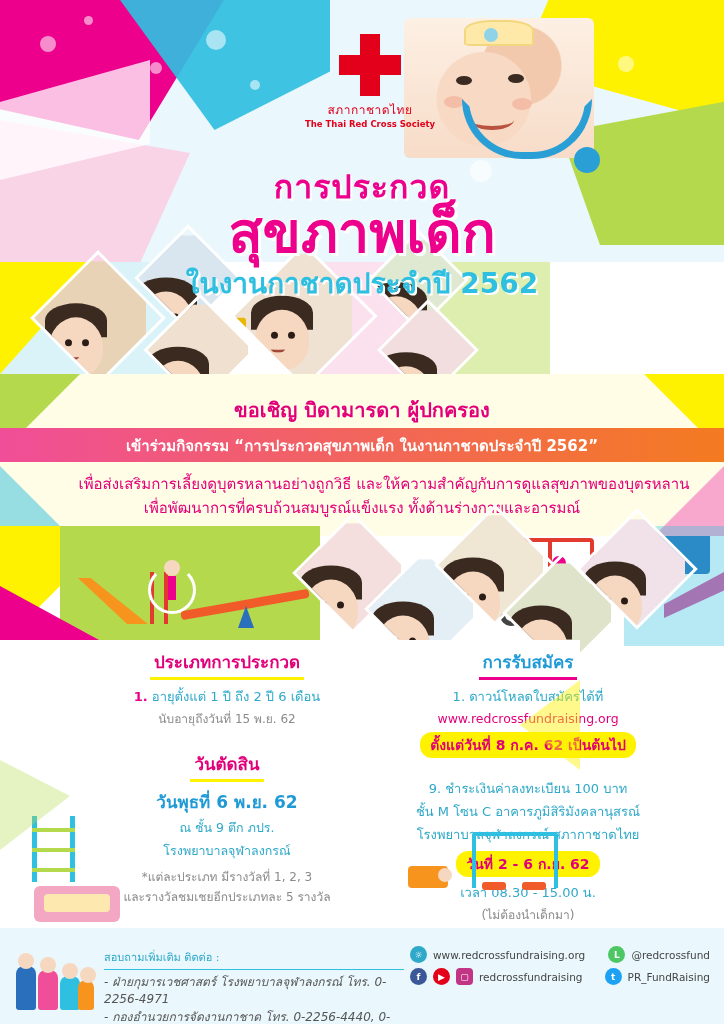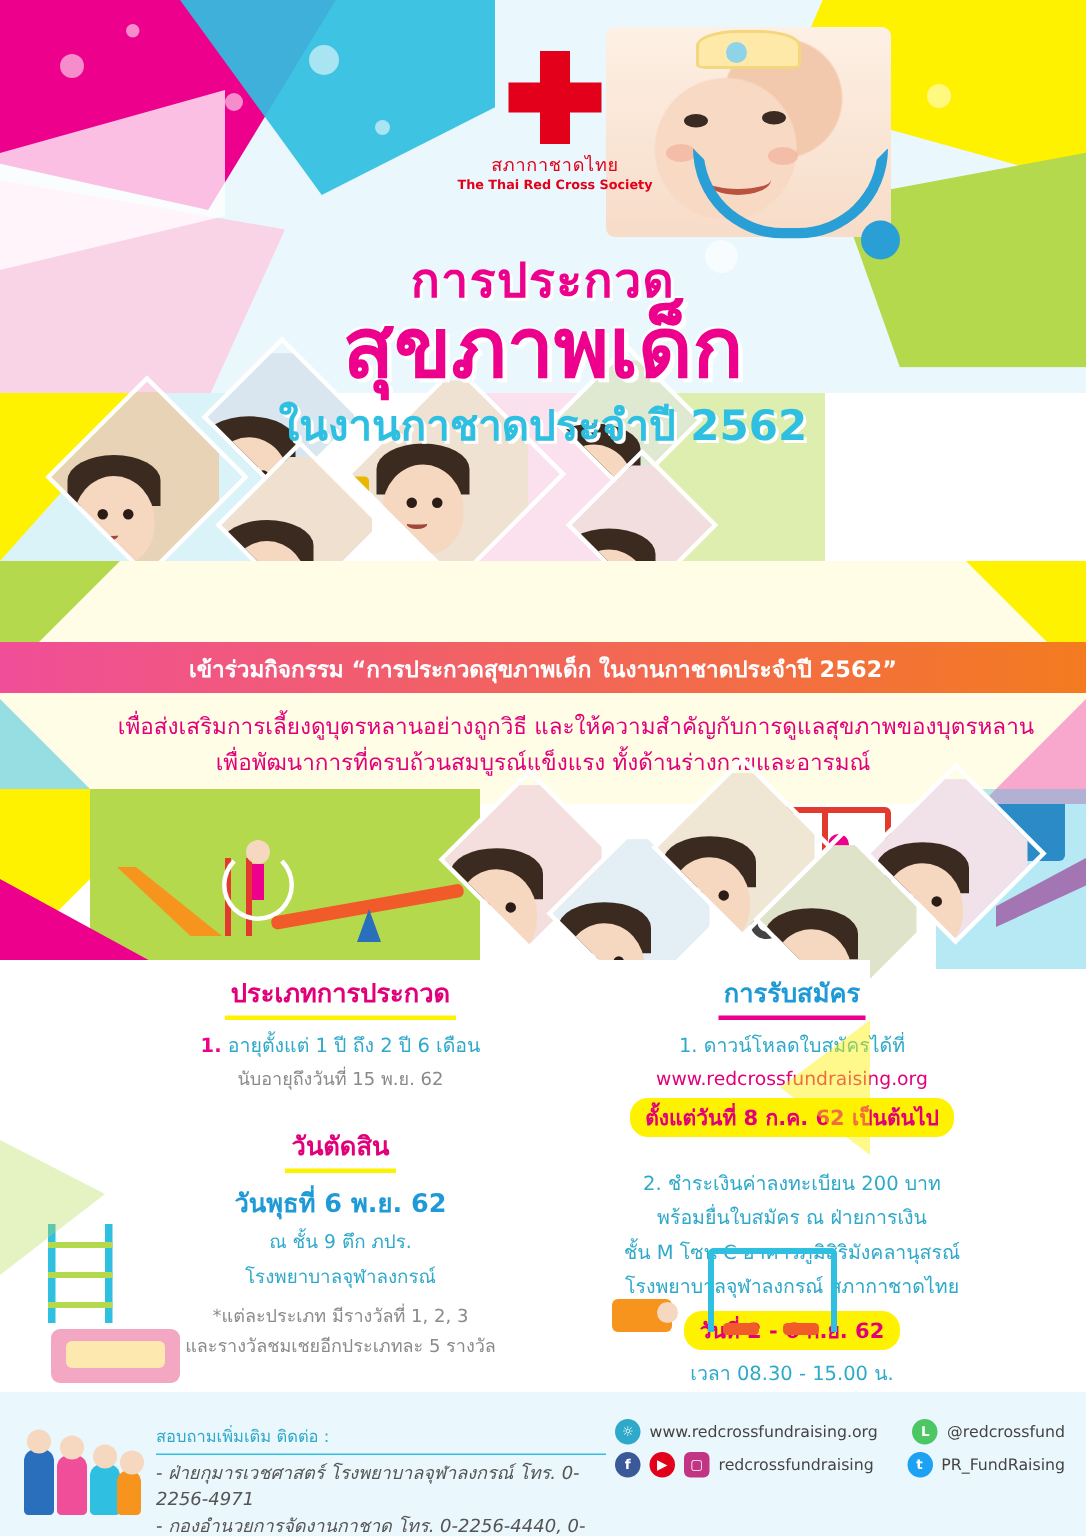--- a/index.html
+++ b/index.html
@@ -308,20 +308,21 @@
       <div class="pg-ball" style="left:72px;top:64px;background:#b4d94c;"></div>
     </div>
   </div>
 
   <div class="invite">
     <div class="inv-left-tri"></div>
     <div class="inv-right-tri"></div>
     <div class="inv-left-b"></div>
     <div class="inv-right-b"></div>
     <div class="band-pink"></div>
+    <div class="inv-title">ขอเชิญ  บิดามารดา  ผู้ปกครอง</div>
     <div class="inv-band-text">เข้าร่วมกิจกรรม  “การประกวดสุขภาพเด็ก  ในงานกาชาดประจำปี 2562”</div>
     <div class="inv-p1">เพื่อส่งเสริมการเลี้ยงดูบุตรหลานอย่างถูกวิธี  และให้ความสำคัญกับการดูแลสุขภาพของบุตรหลาน</div>
     <div class="inv-p2">เพื่อพัฒนาการที่ครบถ้วนสมบูรณ์แข็งแรง  ทั้งด้านร่างกายและอารมณ์</div>
   </div>
 
   <div class="row2">
     <div class="r2-yellow"></div>
     <div class="r2-green"></div>
     <div class="r2-pink"></div>
     <div class="r2-cyan"></div>
@@ -421,22 +422,21 @@
       <div class="star" style="margin-top:1px">และรางวัลชมเชยอีกประเภทละ 5 รางวัล</div>
     </div>
 
     <div class="col-r">
       <div class="sec-title blue">การรับสมัคร</div>
       <div class="li">1. ดาวน์โหลดใบสมัครได้ที่</div>
       <a class="url" href="#" style="display:block;text-decoration:none;">www.redcrossfundraising.org</a>
       <div class="hl-pink">ตั้งแต่วันที่ 8 ก.ค. 62 เป็นต้นไป</div>
 
       <div style="height:14px"></div>
-      <div class="li">2. ชำระเงินค่าลงทะเบียน 200 บาท</div>
-      <div class="li" style="margin-top:2px">พร้อมยื่นใบสมัคร ณ ฝ่ายการเงิน</div>
+      <div class="li">9. ชำระเงินค่าลงทะเบียน 100 บาท</div>
       <div class="li" style="margin-top:2px">ชั้น M โซน C อาคารภูมิสิริมังคลานุสรณ์</div>
       <div class="li" style="margin-top:2px">โรงพยาบาลจุฬาลงกรณ์ สภากาชาดไทย</div>
       <div class="hl-pink">วันที่ 2 - 6 ก.ย. 62</div>
       <div class="li" style="margin-top:5px">เวลา 08.30 - 15.00 น.</div>
       <div class="note">(ไม่ต้องนำเด็กมา)</div>
     </div>
 
     <div class="ladder-l">
       <div class="a"></div>
         <div class="b"></div>

